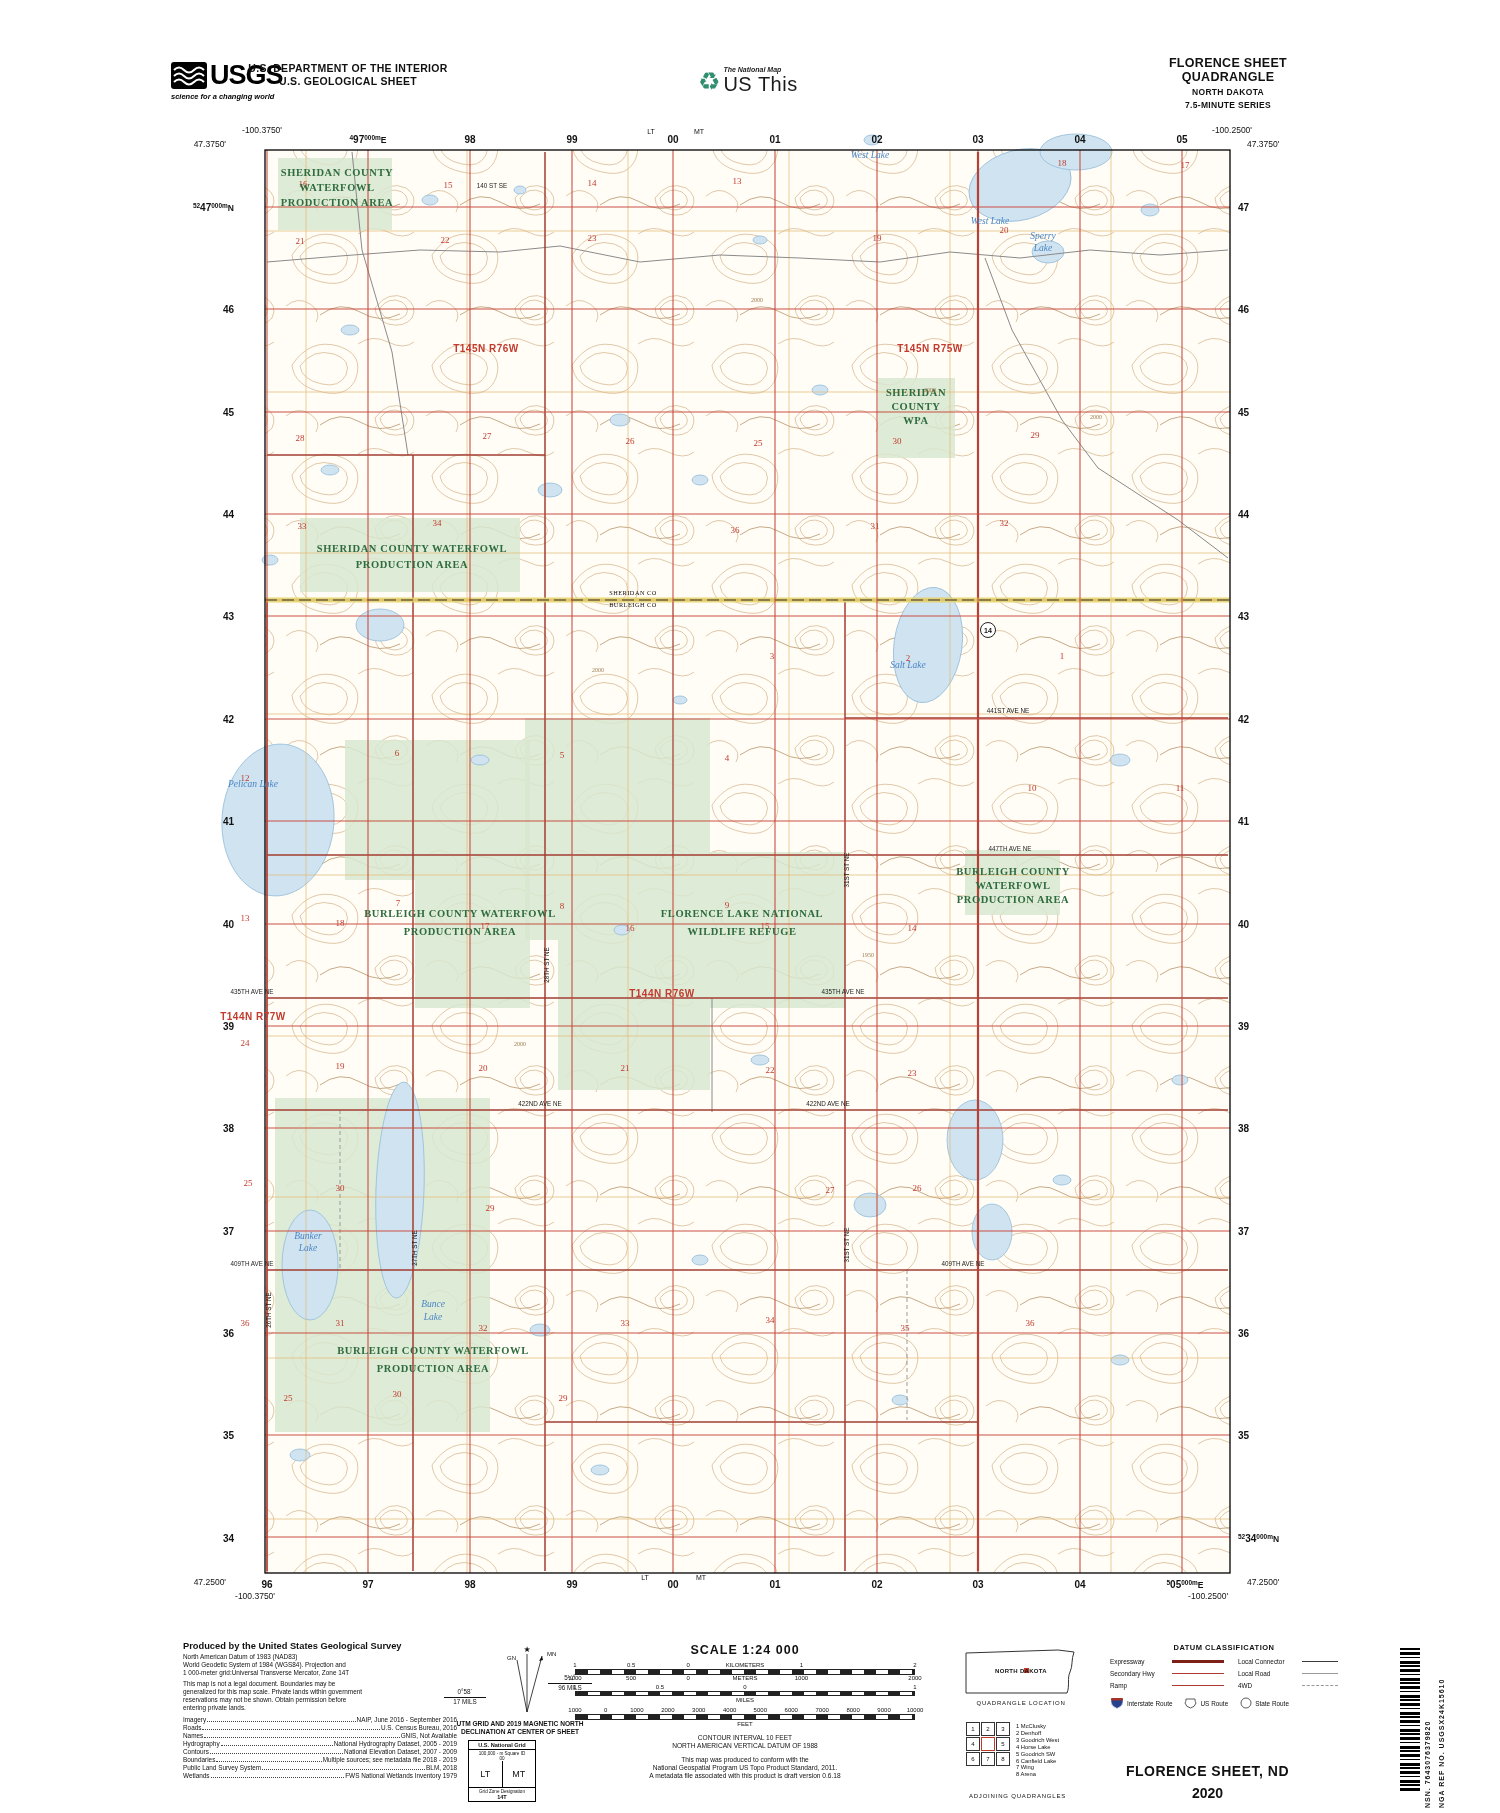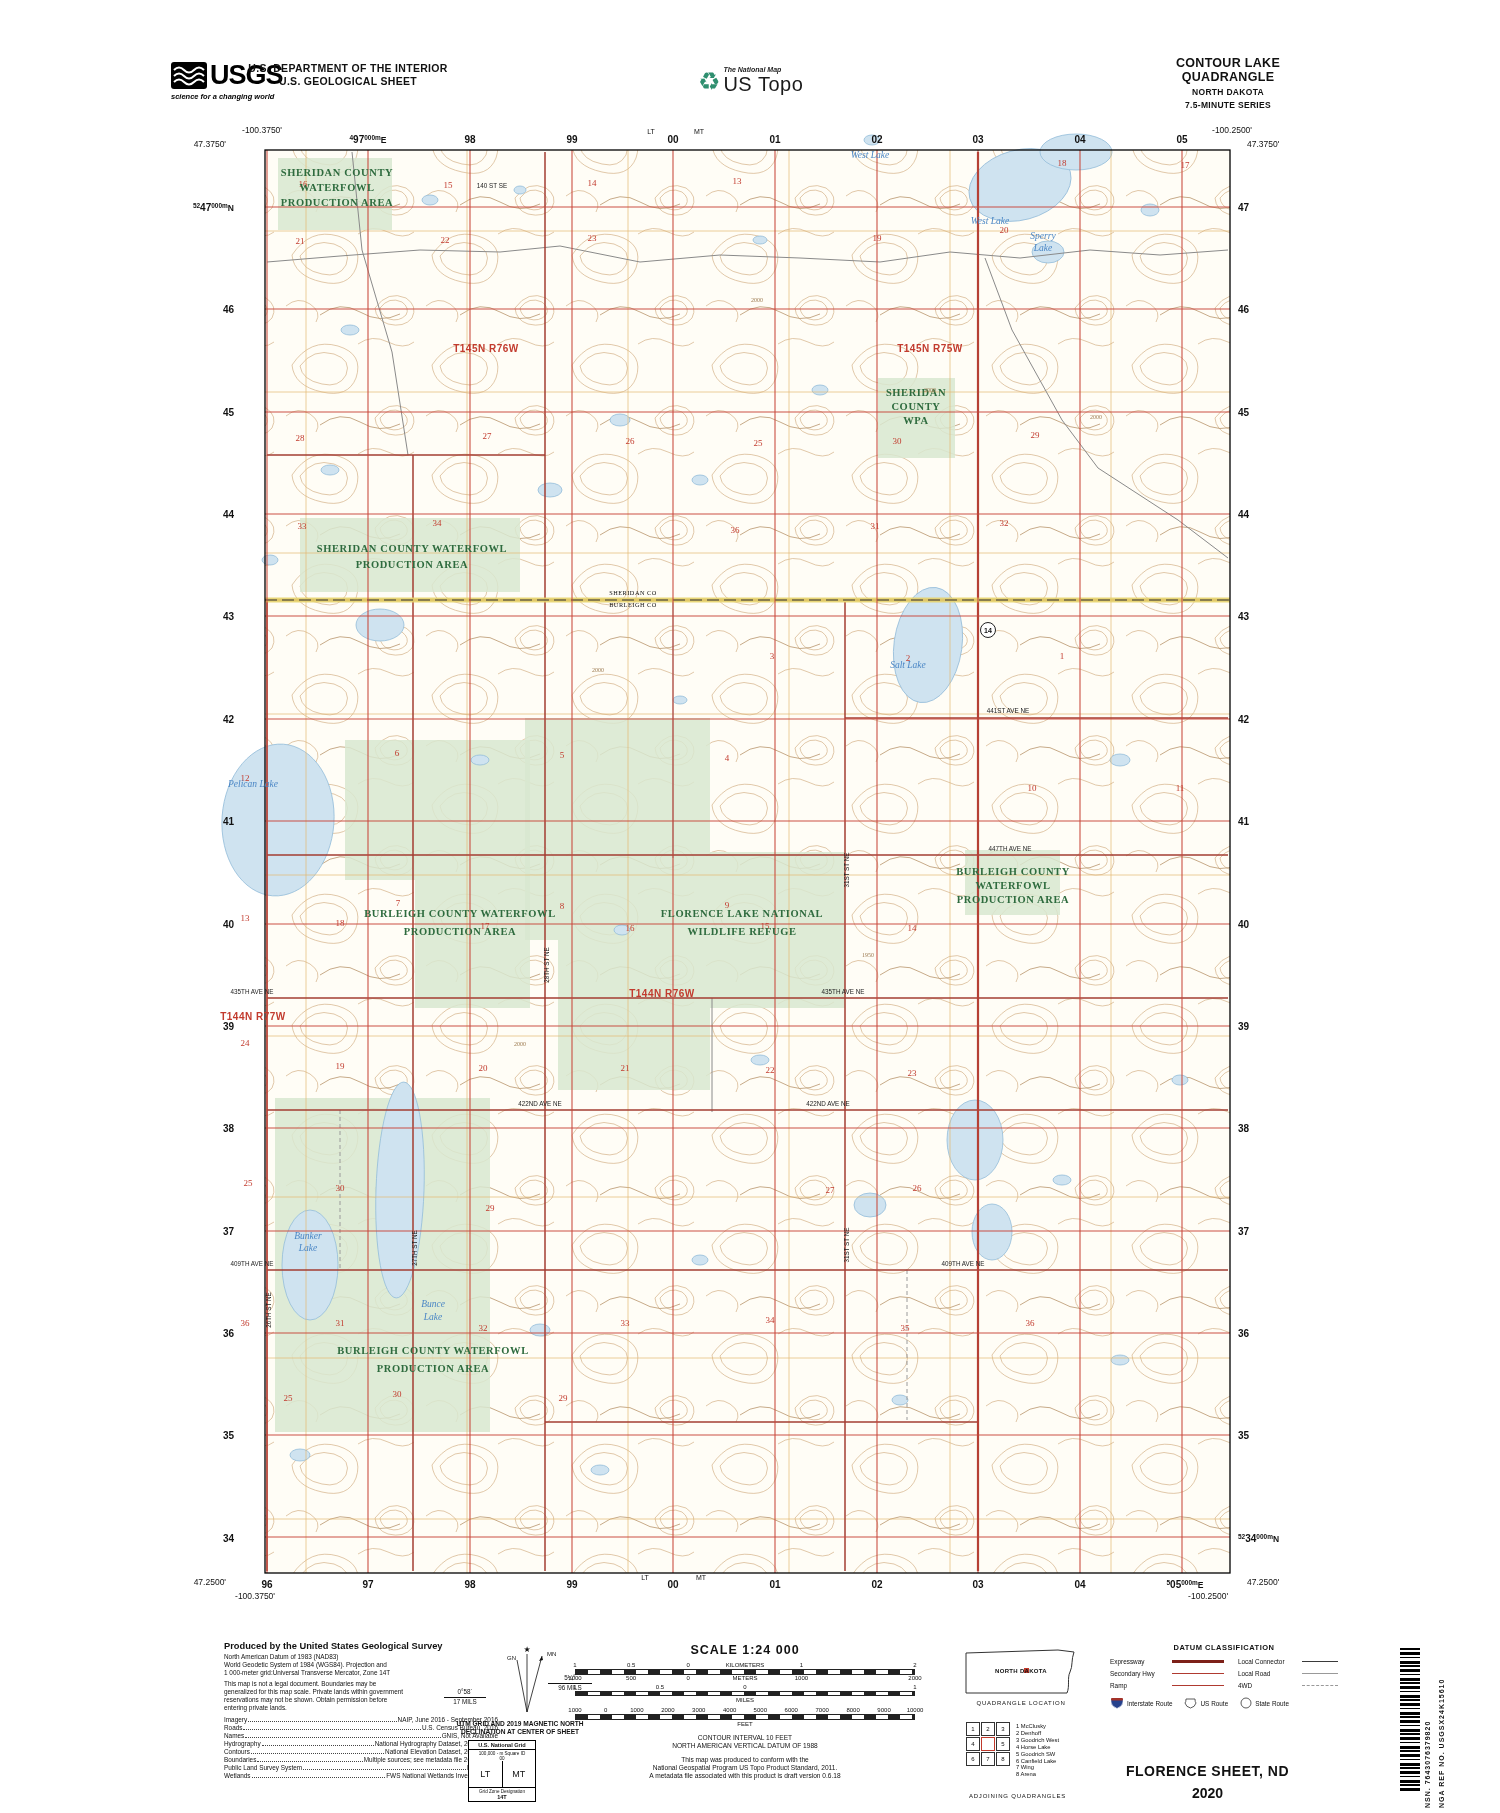--- a/index.html
+++ b/index.html
@@ -19,21 +19,21 @@
   .natmap{font-style:italic;font-weight:700;font-size:7px;color:#222;}
   .ustopo-t{font-size:20px;color:#1a1a1a;letter-spacing:.5px;}
   .quad{left:1128px;top:56px;width:200px;text-align:center;}
   .q1{font-weight:700;font-size:12.5px;letter-spacing:.3px;}
   .q2{font-weight:700;font-size:8.5px;margin-top:3px;letter-spacing:.3px;}
 
   
   #mapsvg{position:absolute;left:0;top:0;width:1500px;height:1620px;}
 
   
-  .credits{left:183px;top:1641px;width:274px;margin-left:41px;}
+  .credits{left:183px;top:1641px;width:274px;}
   .cr-title{font-weight:700;font-size:9.3px;margin-bottom:2px;}
   .cr-intro div{font-size:6.4px;line-height:7.8px;}
   .cr-gap{height:4px;}
   .cr-row{display:flex;font-size:6.4px;line-height:8px;}
   .cr-l{white-space:nowrap;}
   .cr-dots{flex:1;border-bottom:1px dotted #444;margin:0 1px 1.5px;}
   .cr-r{white-space:nowrap;}
 
   .decl-svg{left:492px;top:1644px;}
   .dv{position:absolute;text-align:center;font-size:6.3px;line-height:7.5px;}
@@ -122,26 +122,26 @@
 
   <div class="abs dept">
     <div>U.S. DEPARTMENT OF THE INTERIOR</div>
     <div>U.S. GEOLOGICAL SHEET</div>
   </div>
 
   <div class="abs ustopo">
     <span class="ustopo-icon">♻</span>
     <div>
       <div class="natmap">The National Map</div>
-      <div class="ustopo-t">US Topo</div>
+      <div class="ustopo-t">US This</div>
     </div>
   </div>
 
   <div class="abs quad">
-    <div class="q1">CONTOUR LAKE QUADRANGLE</div>
+    <div class="q1">FLORENCE SHEET QUADRANGLE</div>
     <div class="q2">NORTH DAKOTA</div>
     <div class="q2">7.5-MINUTE SERIES</div>
   </div>
 
   <svg id="mapsvg" viewBox="0 0 1500 1620">
     <defs>
       <pattern id="contourpat" width="140" height="110" patternUnits="userSpaceOnUse">
         <path d="M12,35 Q30,8 58,16 Q84,24 76,48 Q68,68 42,62 Q14,56 12,35 Z" stroke="#cfa87a" stroke-width="0.7" fill="none"></path>
         <path d="M20,36 Q33,18 54,24 Q72,30 66,45 Q59,58 42,54 Q22,50 20,36 Z" stroke="#cfa87a" stroke-width="0.7" fill="none"></path>
         <path d="M95,88 Q108,70 126,78 Q138,86 132,98 Q124,108 108,104 Q96,100 95,88 Z" stroke="#cfa87a" stroke-width="0.7" fill="none"></path>

